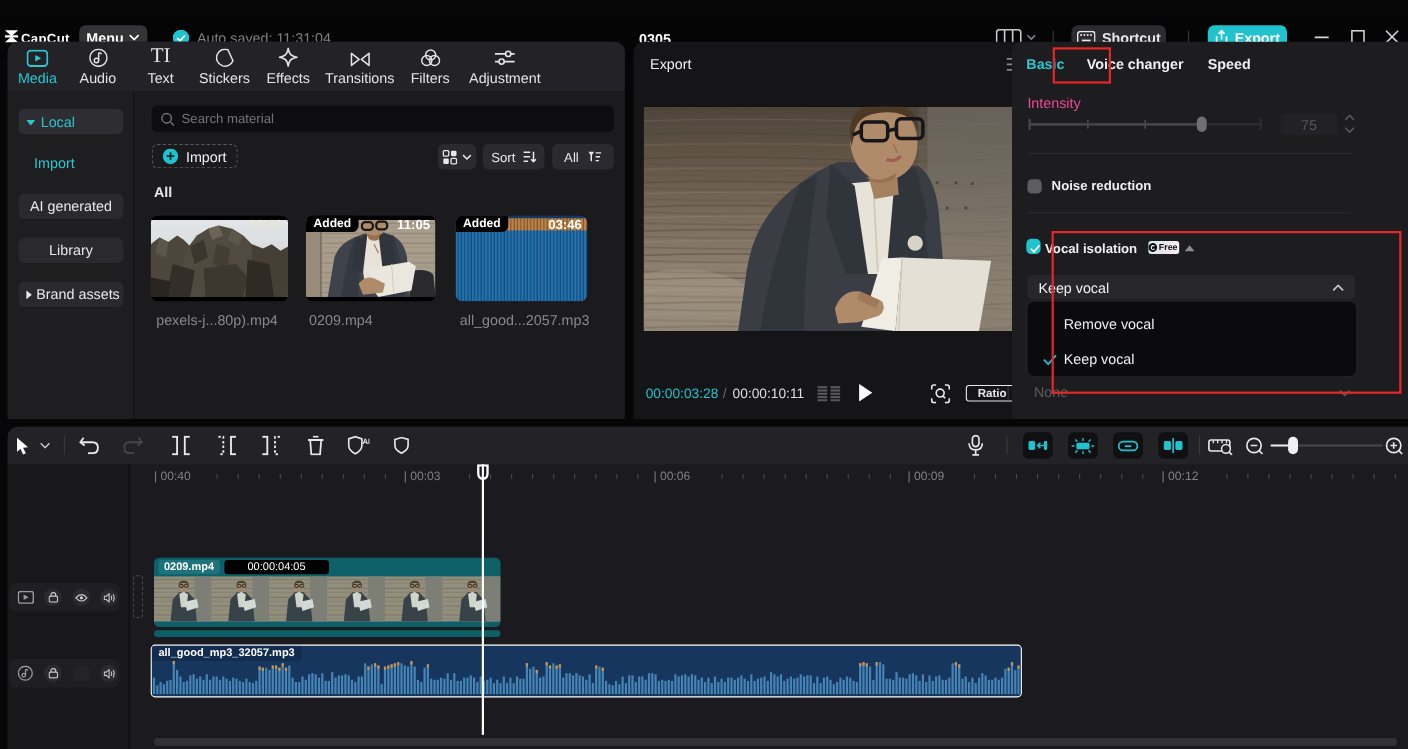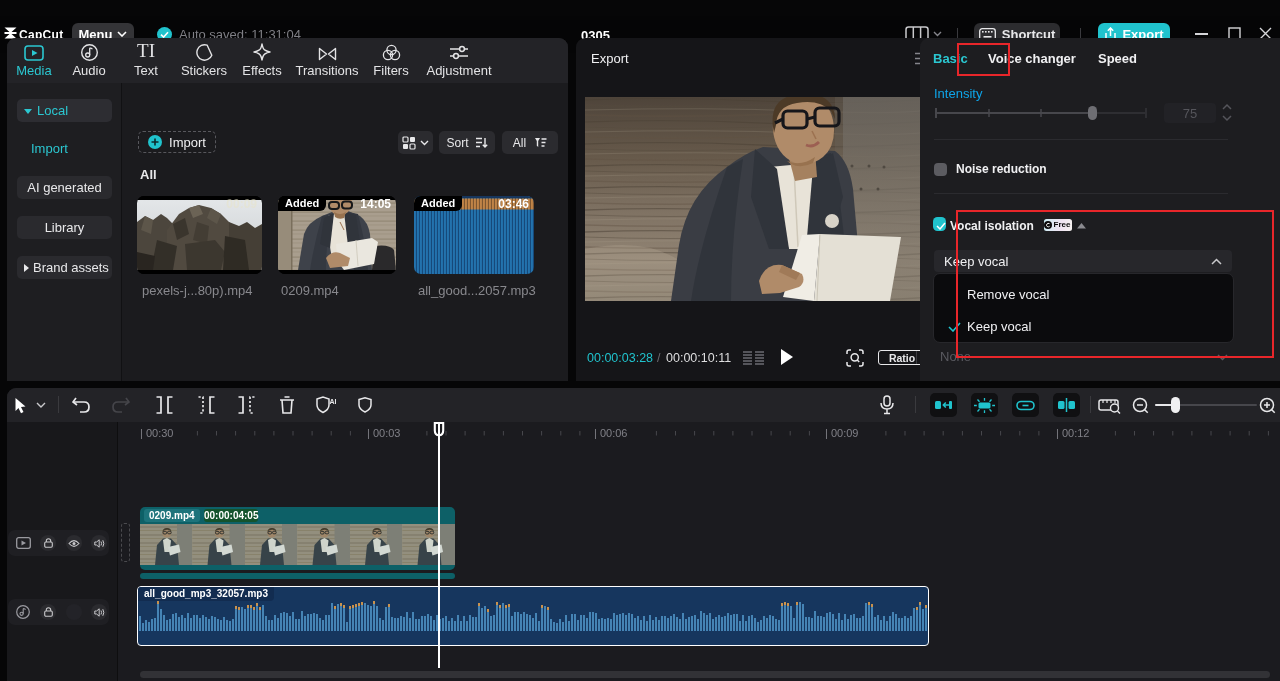--- a/index.html
+++ b/index.html
@@ -183,20 +183,27 @@
         <svg width="8" height="6" viewBox="0 0 8 6" style="margin-right:5px">
             <path d="M0 1 L8 1 L4 6 Z" fill="#2bc7d1"></path>
           </svg>Local</div>
       <div class="abs" style="left:24px;top:58px;color:#2bc7d1;font-size:13px">Import</div>
       <div class="sideitem" style="top:93px;justify-content:center">AI generated</div>
       <div class="sideitem" style="top:133px;justify-content:center">Library</div>
       <div class="sideitem" style="top:173px;padding-left:6px">
         <svg width="6" height="8" viewBox="0 0 6 8" style="margin-right:4px">
             <path d="M1 0 L1 8 L6 4 Z" fill="#e8e8ea"></path>
           </svg>Brand assets</div>
+    </div>
+    <div id="searchbox">
+      <svg width="13" height="13" viewBox="0 0 13 13">
+          <circle cx="5.5" cy="5.5" r="4.3" fill="none" stroke="#74747a" stroke-width="1.3"></circle>
+          <line x1="9" y1="9" x2="12" y2="12" stroke="#74747a" stroke-width="1.3"></line>
+        </svg>
+      Search material
     </div>
     <div id="importBtn">
       <svg width="14" height="14" viewBox="0 0 14 14">
           <circle cx="7" cy="7" r="7" fill="#20c3cd"></circle>
           <path d="M7 3.5 L7 10.5 M3.5 7 L10.5 7" stroke="#0c2a2c" stroke-width="1.6"></path>
         </svg>
       Import
     </div>
     <div class="toolbtn" style="left:391px;width:35px;gap:4px">
       <svg width="14" height="14" viewBox="0 0 14 14">
@@ -280,21 +287,21 @@
         <rect x="64" y="1.5" width="10" height="7" rx="3" fill="none" stroke="#17181a" stroke-width="2"></rect>
         <path d="M62 22 L66 30" stroke="#9c7250" stroke-width="1" fill="none"></path>
         <path d="M58 44 L94 38 L100 42 L96 64 L66 70 L60 62 Z" fill="#eae7df"></path>
         <path d="M78 40 L80 66" stroke="#cbc6b8" stroke-width="0.8"></path>
         <path d="M48 58 Q54 50 62 53 L72 58 L70 66 L52 68 Z" fill="#b08b69"></path>
         </g>
         <rect width="118" height="4" fill="#000"></rect>
         <rect y="74" width="118" height="4" fill="#000"></rect>
       </svg>
       <div class="addedbadge">Added</div>
-      <div class="duration">14:05</div>
+      <div class="duration">11:05</div>
     </div>
     <div class="thumblabel" style="left:274px">0209.mp4</div>
     <div class="thumb" style="left:407px;width:120px">
       <div style="position:absolute;inset:0">
       <svg width="120" height="78" viewBox="0 0 120 78">
         <defs>
           <pattern id="bst" width="3" height="78" patternUnits="userSpaceOnUse">
                 <rect width="3" height="78" fill="#2373ae"></rect>
                 <rect x="1.9" width="1.1" height="78" fill="#16497a"></rect>
               </pattern>
@@ -412,21 +419,21 @@
     <svg class="abs" style="left:350px;top:311px" width="17" height="17" viewBox="0 0 17 17" stroke="#e8e8ea" fill="none" stroke-width="1.5">
         <path d="M6 1 H1 V6 M11 1 H16 V6 M16 11 V16 H11 M6 16 H1 V11"></path>
         <path d="M2 2 L6.2 6.2 M15 2 L10.8 6.2 M15 15 L10.8 10.8 M2 15 L6.2 10.8"></path>
       </svg>
   </div>
 
   <div id="rightpanel">
     <div class="rtab" style="left:13px;color:#2bc7d1">Basic</div>
     <div class="rtab" style="left:68px">Voice changer</div>
     <div class="rtab" style="left:178px">Speed</div>
-    <div class="abs" style="left:14px;top:48px;font-size:13px;color:#0ea5e9">Intensity</div>
+    <div class="abs" style="left:14px;top:48px;font-size:13px;color:#ec4899">Intensity</div>
     <svg class="abs" style="left:14px;top:67px" width="214" height="16" viewBox="0 0 214 16">
       <line x1="2" y1="8" x2="212" y2="8" stroke="#2e2e32" stroke-width="2"></line>
       <line x1="2" y1="8" x2="159" y2="8" stroke="#47474c" stroke-width="2"></line>
       <line x1="2" y1="3" x2="2" y2="13" stroke="#47474c" stroke-width="2"></line>
       <line x1="55" y1="4" x2="55" y2="12" stroke="#47474c" stroke-width="1.5"></line>
       <line x1="107" y1="4" x2="107" y2="12" stroke="#47474c" stroke-width="1.5"></line>
       <line x1="212" y1="3" x2="212" y2="13" stroke="#2e2e32" stroke-width="2"></line>
       <rect x="154" y="1" width="9" height="14" rx="4.5" fill="#6e6e73"></rect>
     </svg>
     <div class="abs" style="left:244px;top:65px;width:52px;height:20px;background:#222226;border-radius:4px;color:#55555b;font-size:13px;display:flex;align-items:center;justify-content:center">75</div>
@@ -602,21 +609,21 @@
         <div class="circbtn" style="margin-left:10px;opacity:0.4"></div>
         <div class="circbtn" style="margin-left:9px">
             <svg width="11" height="9" viewBox="0 0 11 9">
               <path d="M0.8 3 H2.6 L5.2 0.8 V8.2 L2.6 6 H0.8 Z" fill="none" stroke="#c9c9cc" stroke-width="1"></path>
               <path d="M7 2.5 Q8.2 4.5 7 6.5 M8.8 1.2 Q10.8 4.5 8.8 7.8" stroke="#c9c9cc" stroke-width="1" fill="none"></path>
             </svg>
           </div>
       </div>
     </div>
     <div id="tracks">
-      <div class="rullab" style="left:22px">| 00:30</div>
+      <div class="rullab" style="left:22px">| 00:40</div>
       <div class="rullab" style="left:249px">| 00:03</div>
       <div class="rullab" style="left:476px">| 00:06</div>
       <div class="rullab" style="left:707px">| 00:09</div>
       <div class="rullab" style="left:938px">| 00:12</div>
       <svg class="abs" style="left:0;top:6px" width="1162" height="10" viewBox="0 0 1162 10">
           <g stroke="#47474c" stroke-width="1">
             <line x1="79.4" y1="3" x2="79.4" y2="7.5"></line>
             <line x1="98.5" y1="3" x2="98.5" y2="7.5"></line>
             <line x1="117.6" y1="3" x2="117.6" y2="7.5"></line>
             <line x1="136.8" y1="3" x2="136.8" y2="7.5"></line>
@@ -659,21 +666,21 @@
             <line x1="1073.9" y1="3" x2="1073.9" y2="7.5"></line>
             <line x1="1093.0" y1="3" x2="1093.0" y2="7.5"></line>
             <line x1="1112.1" y1="3" x2="1112.1" y2="7.5"></line>
             <line x1="1131.2" y1="3" x2="1131.2" y2="7.5"></line>
             <line x1="1150.4" y1="3" x2="1150.4" y2="7.5"></line>
           </g>
         </svg>
 
       <div class="abs" style="left:22px;top:85px;width:315px;height:63px;background:#0d6067;border-radius:5px;overflow:hidden">
         <div class="abs" style="left:4px;top:2px;background:#1d737b;border-radius:3px;color:#fff;font-size:10px;font-weight:bold;padding:1px 5px">0209.mp4</div>
-        <div class="abs" style="left:64px;top:2px;background:#14532d;border-radius:3px;color:#fff;font-size:10px;font-weight:bold;padding:1px 0">00:00:04:05</div>
+        <div class="abs" style="left:64px;top:2px;background:#000000;border-radius:3px;color:#fff;font-size:10px;font-weight:normal;padding:1px 21px">00:00:04:05</div>
         <div class="abs" style="left:0;top:17px;width:315px;height:41px"><svg width="315" height="41" viewBox="0 0 315 41">
               <defs>
                 <pattern id="fgrain" width="52.5" height="8" patternUnits="userSpaceOnUse">
                   <rect width="52.5" height="8" fill="#a39581"></rect>
                   <rect y="2.5" width="52.5" height="1" fill="#877662"></rect>
                   <rect y="6" width="52.5" height="0.8" fill="#948266"></rect>
                 </pattern>
               </defs>
               <g transform="translate(0.0,0)">
 <rect width="52.5" height="41" fill="#a39581"></rect>
@@ -750,21 +757,21 @@
 <path d="M22.3 8 Q23 3.8 27 4 Q31 3.8 31.4 7.5 L29.8 6.2 Q27 5.2 24 6.5 Z" fill="#4c3a27"></path>
 <rect x="23" y="7.4" width="3.6" height="2.6" rx="1.1" fill="none" stroke="#17181a" stroke-width="0.8"></rect>
 <rect x="27.6" y="7.2" width="3.6" height="2.6" rx="1.1" fill="none" stroke="#17181a" stroke-width="0.8"></rect>
 <path d="M28 23 L39 20.5 L40.5 28 L30 31.5 Z" fill="#eae7df"></path>
 <rect width="52.5" height="41" fill="#0d6067" opacity="0.1"></rect>
 </g>
             </svg></div>
       </div>
       <div class="abs" style="left:22px;top:151px;width:315px;height:6px;background:#0d6067;border-radius:3px"></div>
 
-      <div class="abs" style="left:19px;top:164px;width:792px;height:60px;background:#16365e;border:1.5px solid #fff;border-radius:4px;overflow:hidden">
+      <div class="abs" style="left:19px;top:164px;width:792px;height:48px;background:#16365e;border:1.5px solid #fff;border-radius:4px;overflow:hidden">
         <svg class="abs" style="left:0;top:0" width="789" height="45" viewBox="0 0 789 45">
             <g fill="#4584b5">
               <rect x="1" y="29" width="2" height="15"></rect>
               <rect x="4" y="36" width="2" height="8"></rect>
               <rect x="7" y="33" width="2" height="11"></rect>
               <rect x="10" y="35" width="2" height="9"></rect>
               <rect x="13" y="32" width="2" height="12"></rect>
               <rect x="16" y="31" width="2" height="13"></rect>
               <rect x="19" y="14" width="2" height="30"></rect>
               <rect x="22" y="22" width="2" height="22"></rect>

